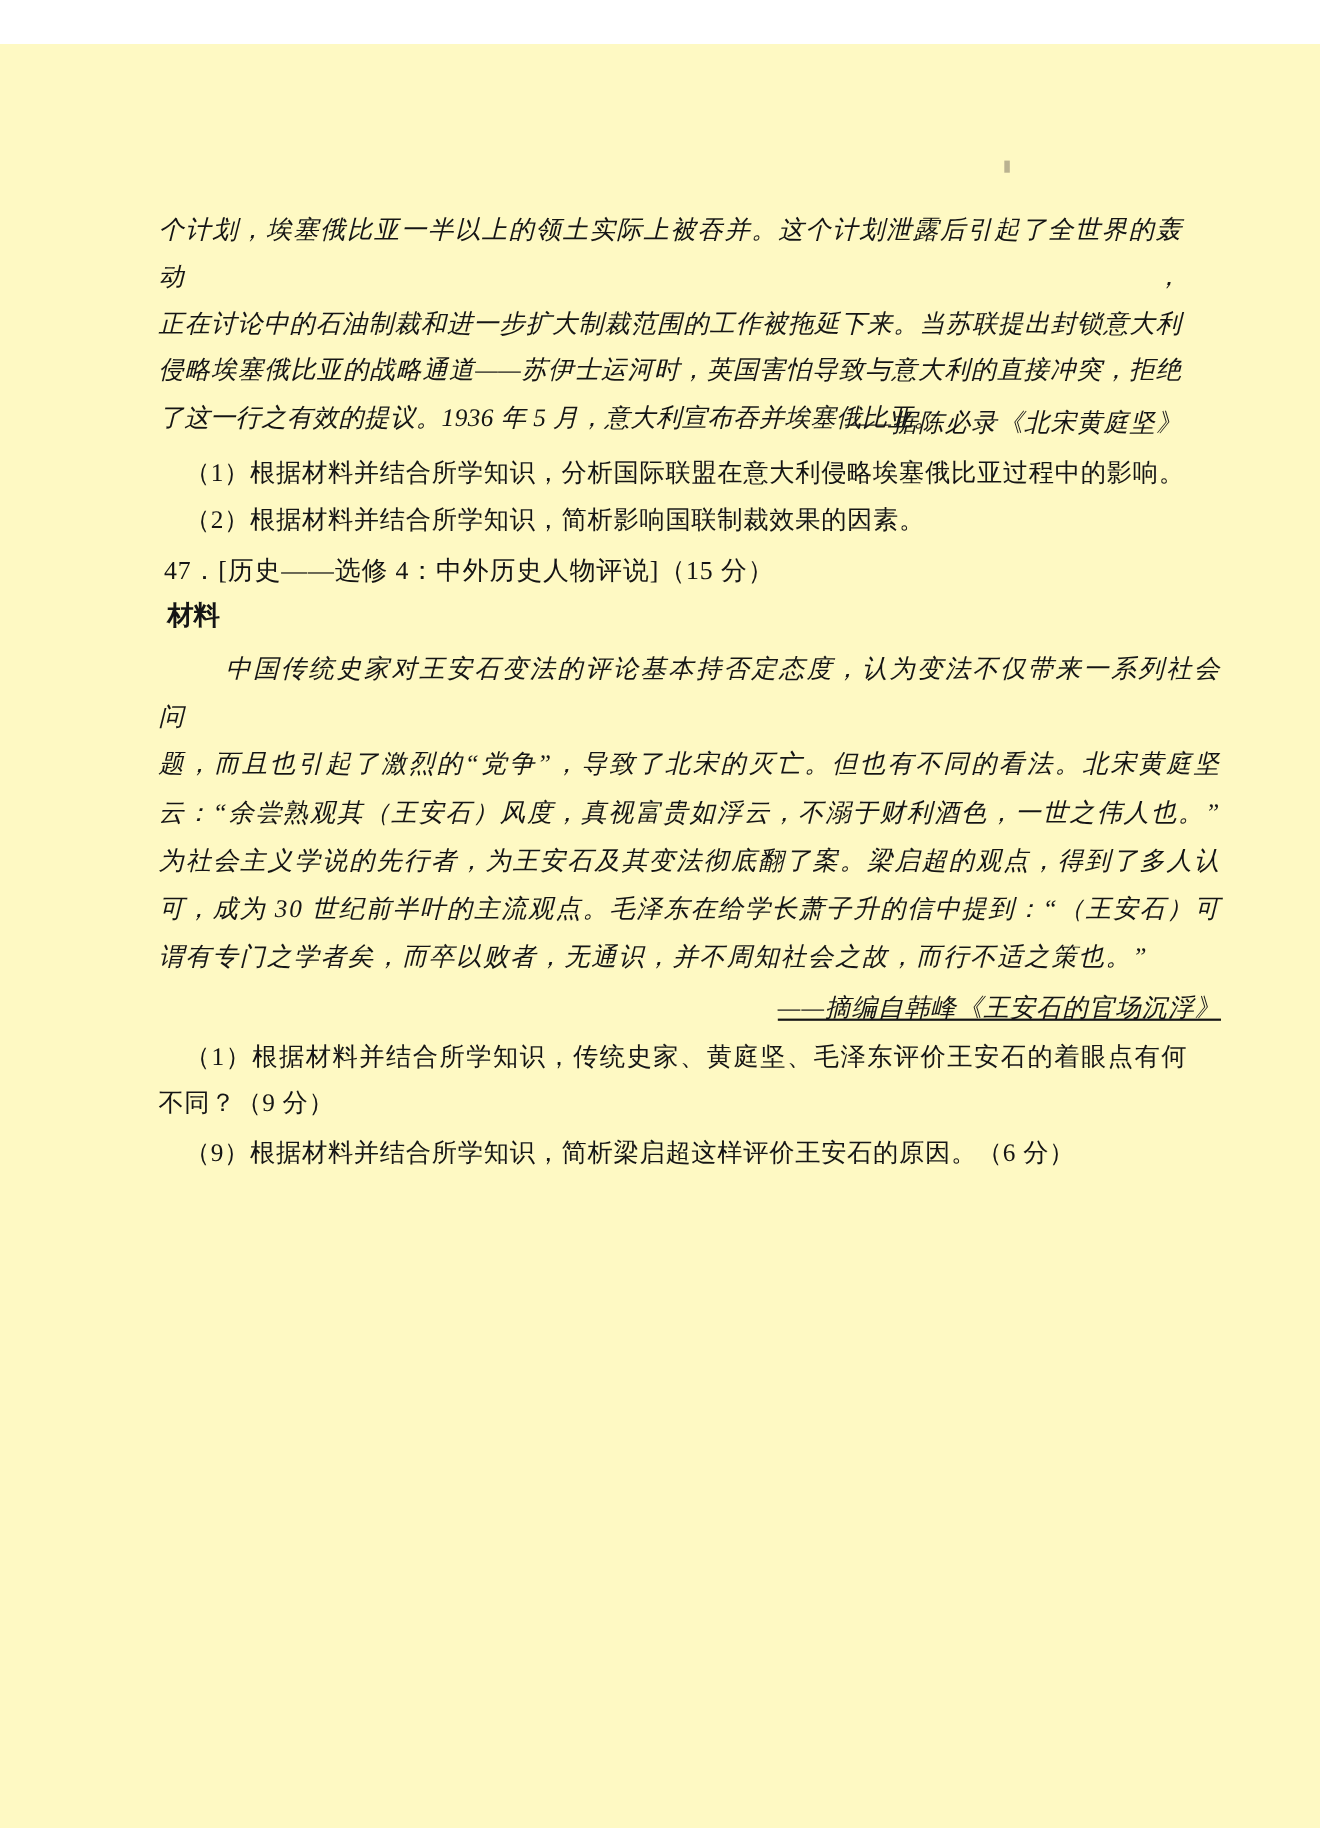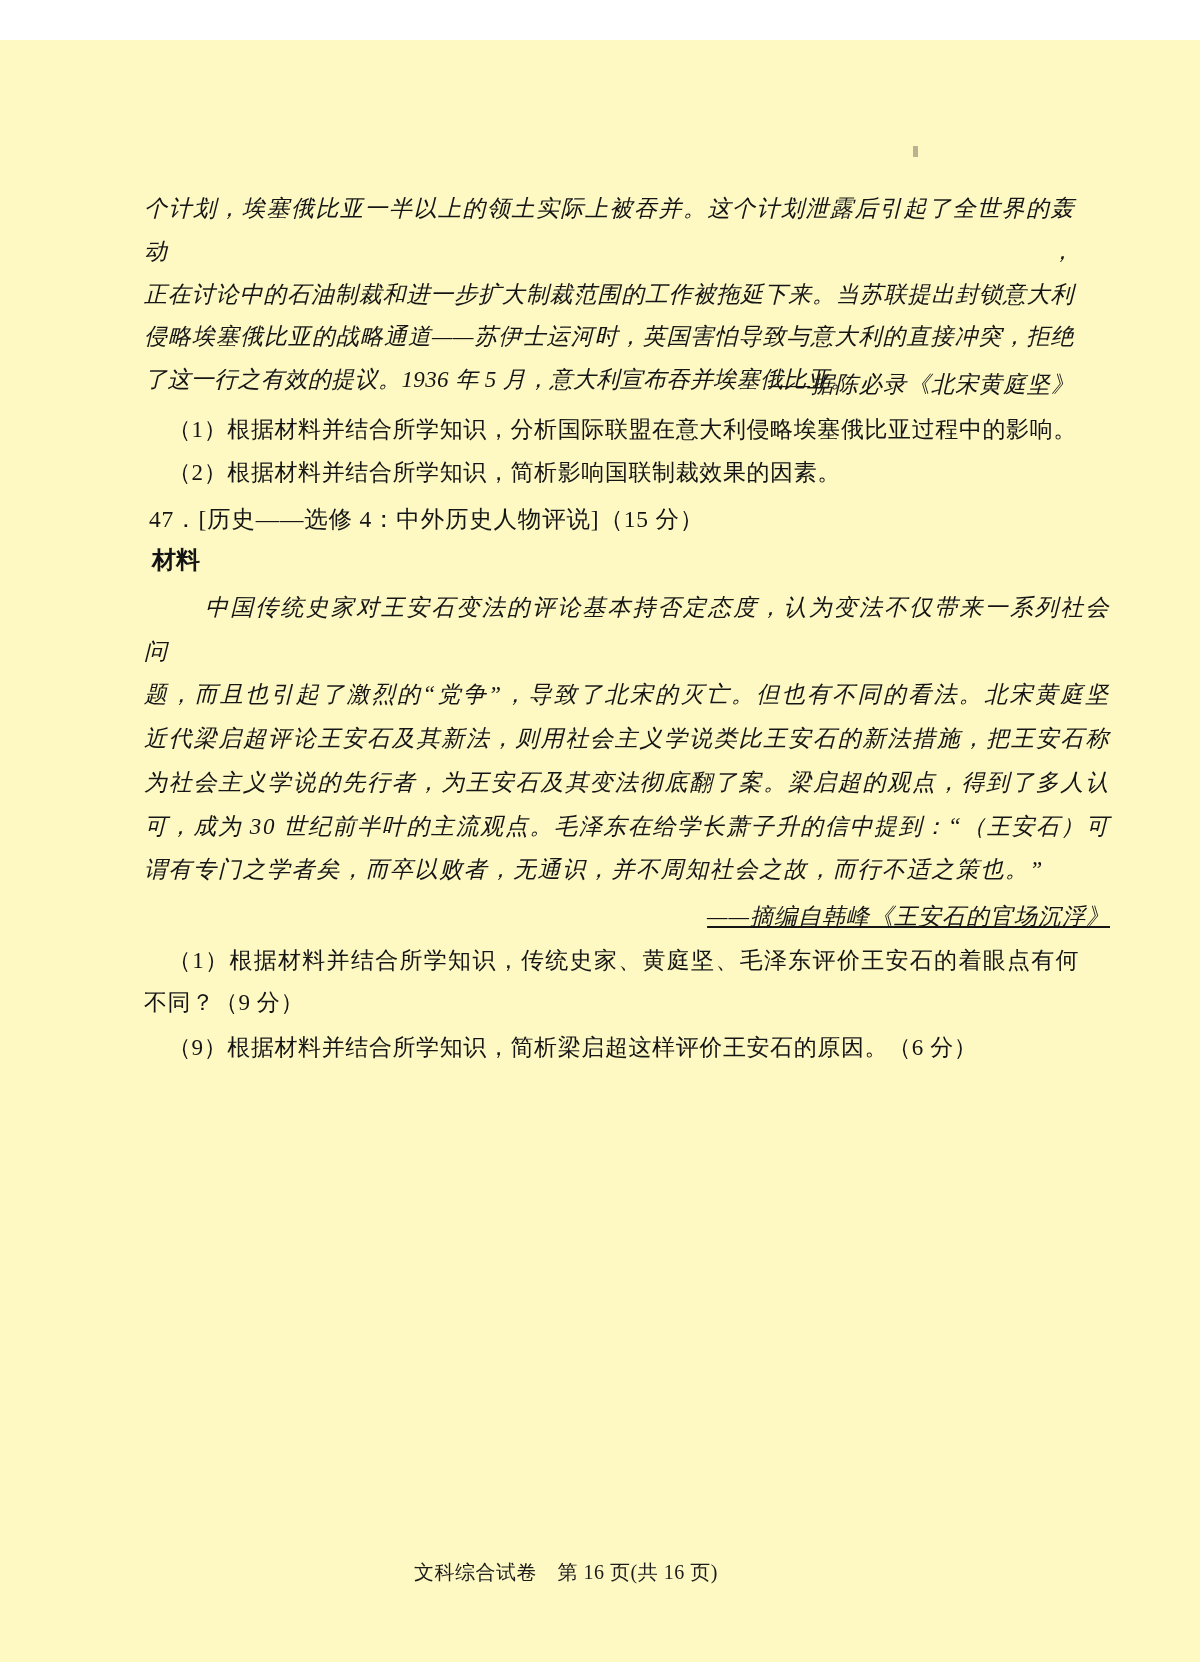--- a/index.html
+++ b/index.html
@@ -138,31 +138,30 @@
   </section>
 
   <section>
     <div class="col h47 song">47．[历史——选修 4：中外历史人物评说]（15 分）</div>
 
     <div class="col mlabel">材料</div>
 
     <div class="col paraB kai">
       <div class="jline first">中国传统史家对王安石变法的评论基本持否定态度，认为变法不仅带来一系列社会问</div>
       <div class="jline">题，而且也引起了激烈的“党争”，导致了北宋的灭亡。但也有不同的看法。北宋黄庭坚</div>
-      <div class="jline">近代梁启超评论王安石及其新法，则用社会主义学说类比王安石的新法措施，把王安石称</div>
+      <div class="jline">云：“余尝熟观其（王安石）风度，真视富贵如浮云，不溺于财利酒色，一世之伟人也。”</div>
       <div class="jline">为社会主义学说的先行者，为王安石及其变法彻底翻了案。梁启超的观点，得到了多人认</div>
       <div class="jline">可，成为 30 世纪前半叶的主流观点。毛泽东在给学长萧子升的信中提到：“（王安石）可</div>
       <div class="nline">谓有专门之学者矣，而卒以败者，无通识，并不周知社会之故，而行不适之策也。”</div>
     </div>
 
     <div class="col cit2 kai">——摘编自韩峰《王安石的官场沉浮》</div>
 
     <div class="col q q47q1 song">
       <div class="l1">（1）根据材料并结合所学知识，传统史家、黄庭坚、毛泽东评价王安石的着眼点有何</div>
       <div class="l2">不同？（9 分）</div>
     </div>
 
     <div class="col q q47q2 song indent1">（9）根据材料并结合所学知识，简析梁启超这样评价王安石的原因。（6 分）</div>
   </section>
 
-  <footer class="pfooter song">文科综合试卷　第 16 页(共 16 页)</footer>
 
 </div>
 
 </body></html>

